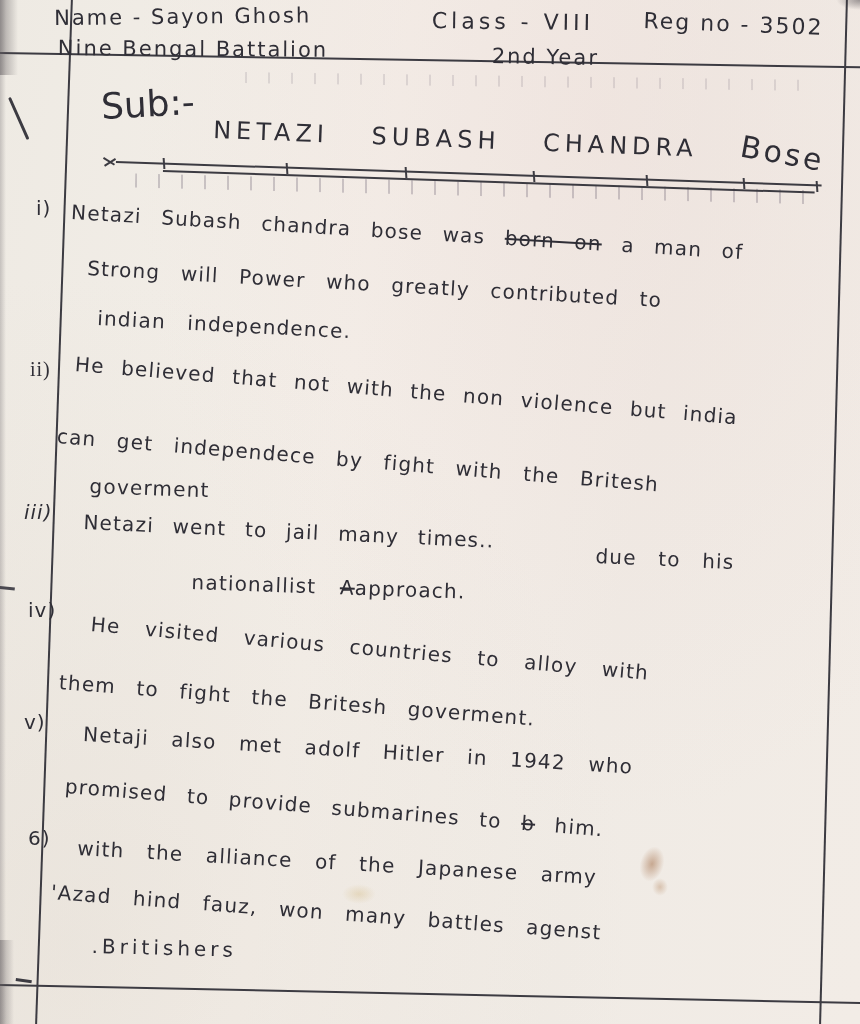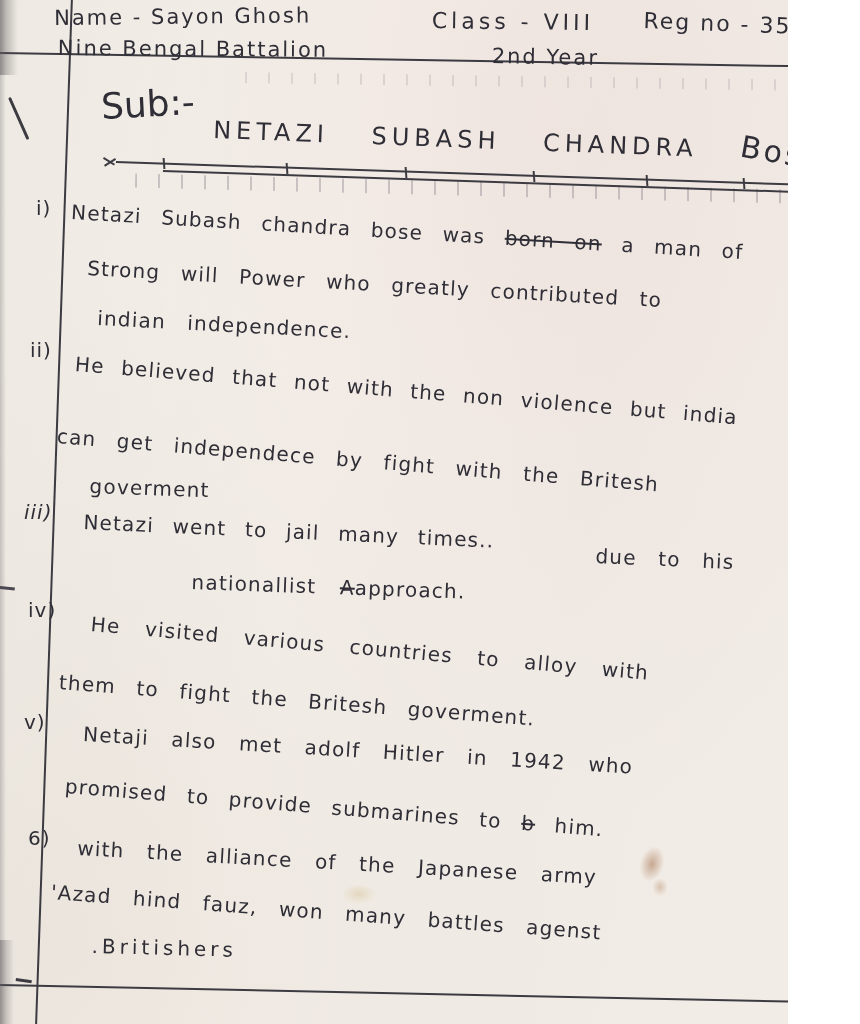--- a/index.html
+++ b/index.html
@@ -1,19 +1,19 @@
 <!DOCTYPE html>
 <html><head>
 <meta charset="utf-8">
 <title>Handwritten Assignment Scan</title>
 <style>
   html,body{margin:0;padding:0;}
   .page{
     position:relative;
-    width:788px;height:1024px;
+    width:860px;height:1024px;
     overflow:hidden;
     font-family:"DejaVu Sans",sans-serif;
     background:
       radial-gradient(ellipse at 70% 12%, rgba(235,214,210,.35), transparent 55%),
       radial-gradient(ellipse at 8% 92%, rgba(219,210,199,.30), transparent 50%),
       linear-gradient(100deg,#eeeae3 0%,#f4efe9 40%,#f0ebe5 70%,#f2ece6 100%);
     --ink:#2f2e36;
   }
   .hw{
     position:absolute;white-space:nowrap;color:var(--ink);
@@ -79,21 +79,21 @@
 
   <div class="hw marker" style="left:36px;top:196px;">i)</div>
   <div class="hw body-line" style="left:72px;top:200px;word-spacing:12px;transform:rotate(3.4deg);">
     <span>Netazi Subash chandra bose was</span>
     <s>born on</s>
     <span>a man of</span>
   </div>
   <div class="hw body-line" style="left:88px;top:256px;word-spacing:13px;transform:rotate(3.2deg);">Strong will Power who greatly contributed to</div>
   <div class="hw body-line" style="left:98px;top:306px;word-spacing:14px;transform:rotate(3deg);">indian independence.</div>
 
-  <div class="hw marker" style="left:30px;top:338px;">ii)</div>
+  <div class="hw marker" style="left:30px;top:358px;font-family:Liberation Serif, serif;">ii)</div>
   <div class="hw body-line" style="left:76px;top:352px;transform:rotate(4.6deg);">He believed that not with the non violence but india</div>
   <div class="hw body-line" style="left:58px;top:424px;word-spacing:13px;transform:rotate(4.6deg);">can get independece by fight with the Britesh</div>
   <div class="hw body-line" style="left:90px;top:474px;transform:rotate(2deg);">goverment</div>
 
   <div class="hw marker" style="left:24px;top:500px;font-style:italic;">iii)</div>
   <div class="hw body-line" style="left:84px;top:510px;word-spacing:11px;transform:rotate(2.6deg);">Netazi went to jail many times..</div>
   <div class="hw body-line" style="left:596px;top:544px;word-spacing:14px;transform:rotate(2.5deg);">due to his</div>
   <div class="hw body-line" style="left:192px;top:570px;word-spacing:16px;transform:rotate(2deg);">
     <span>nationallist</span>
     <s>A</s><span>approach.</span>

